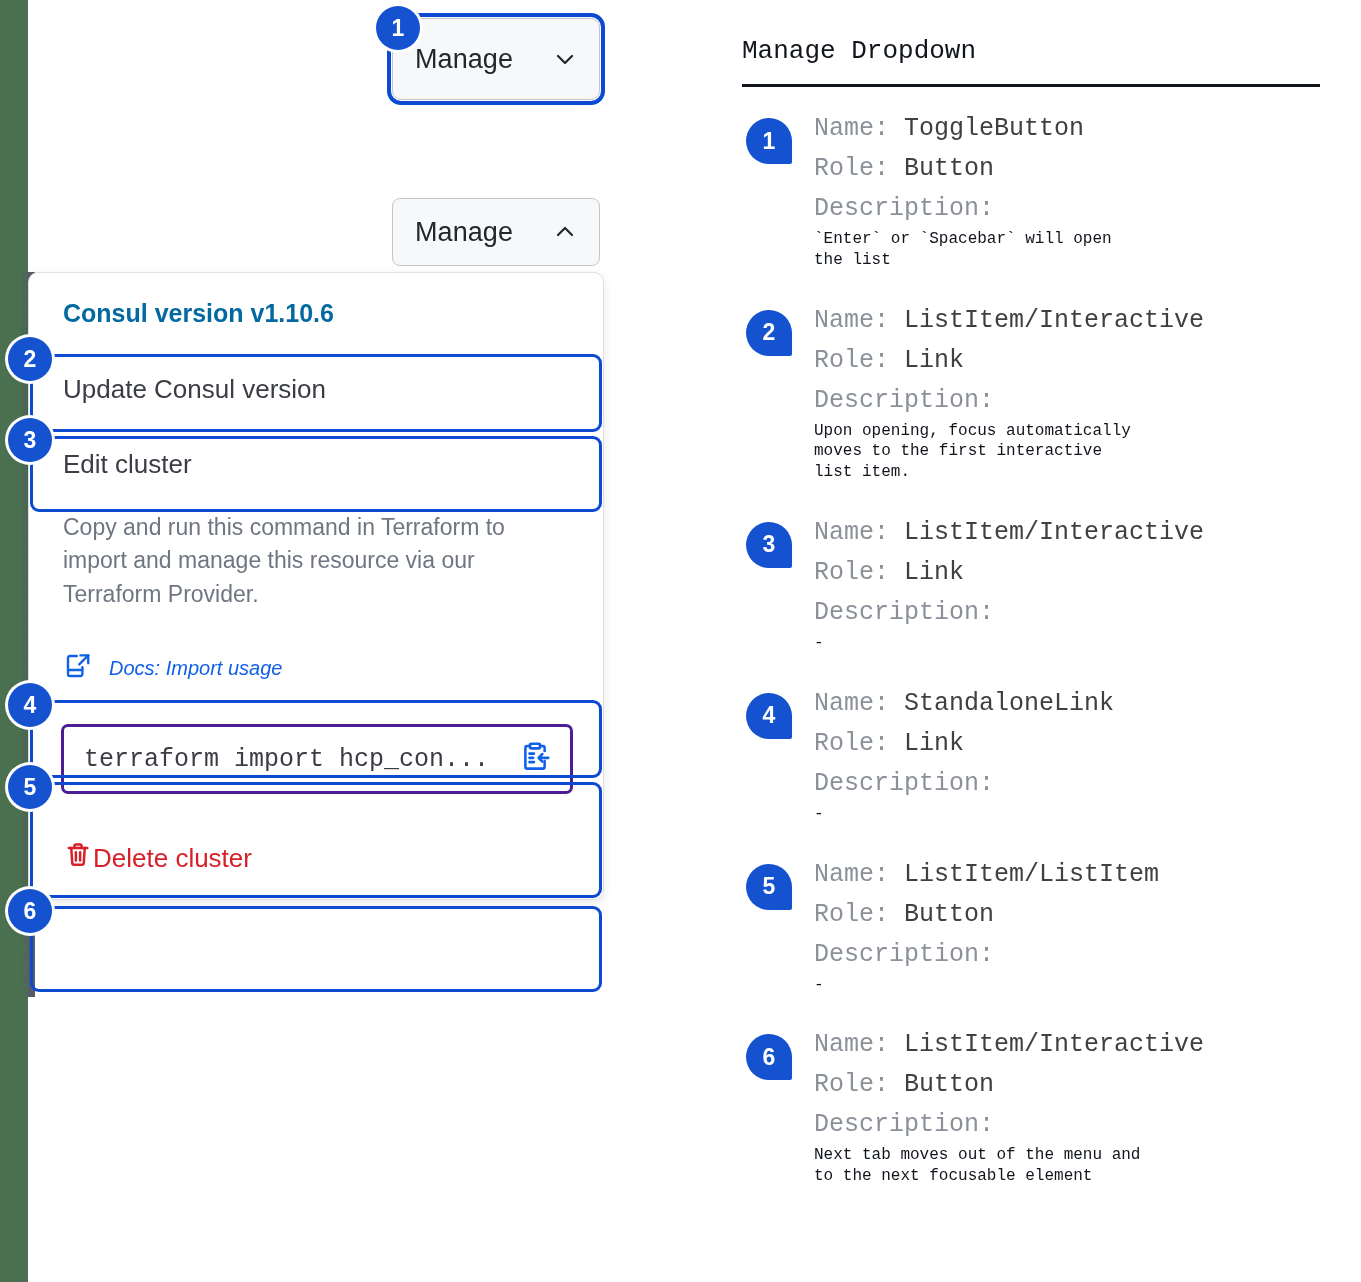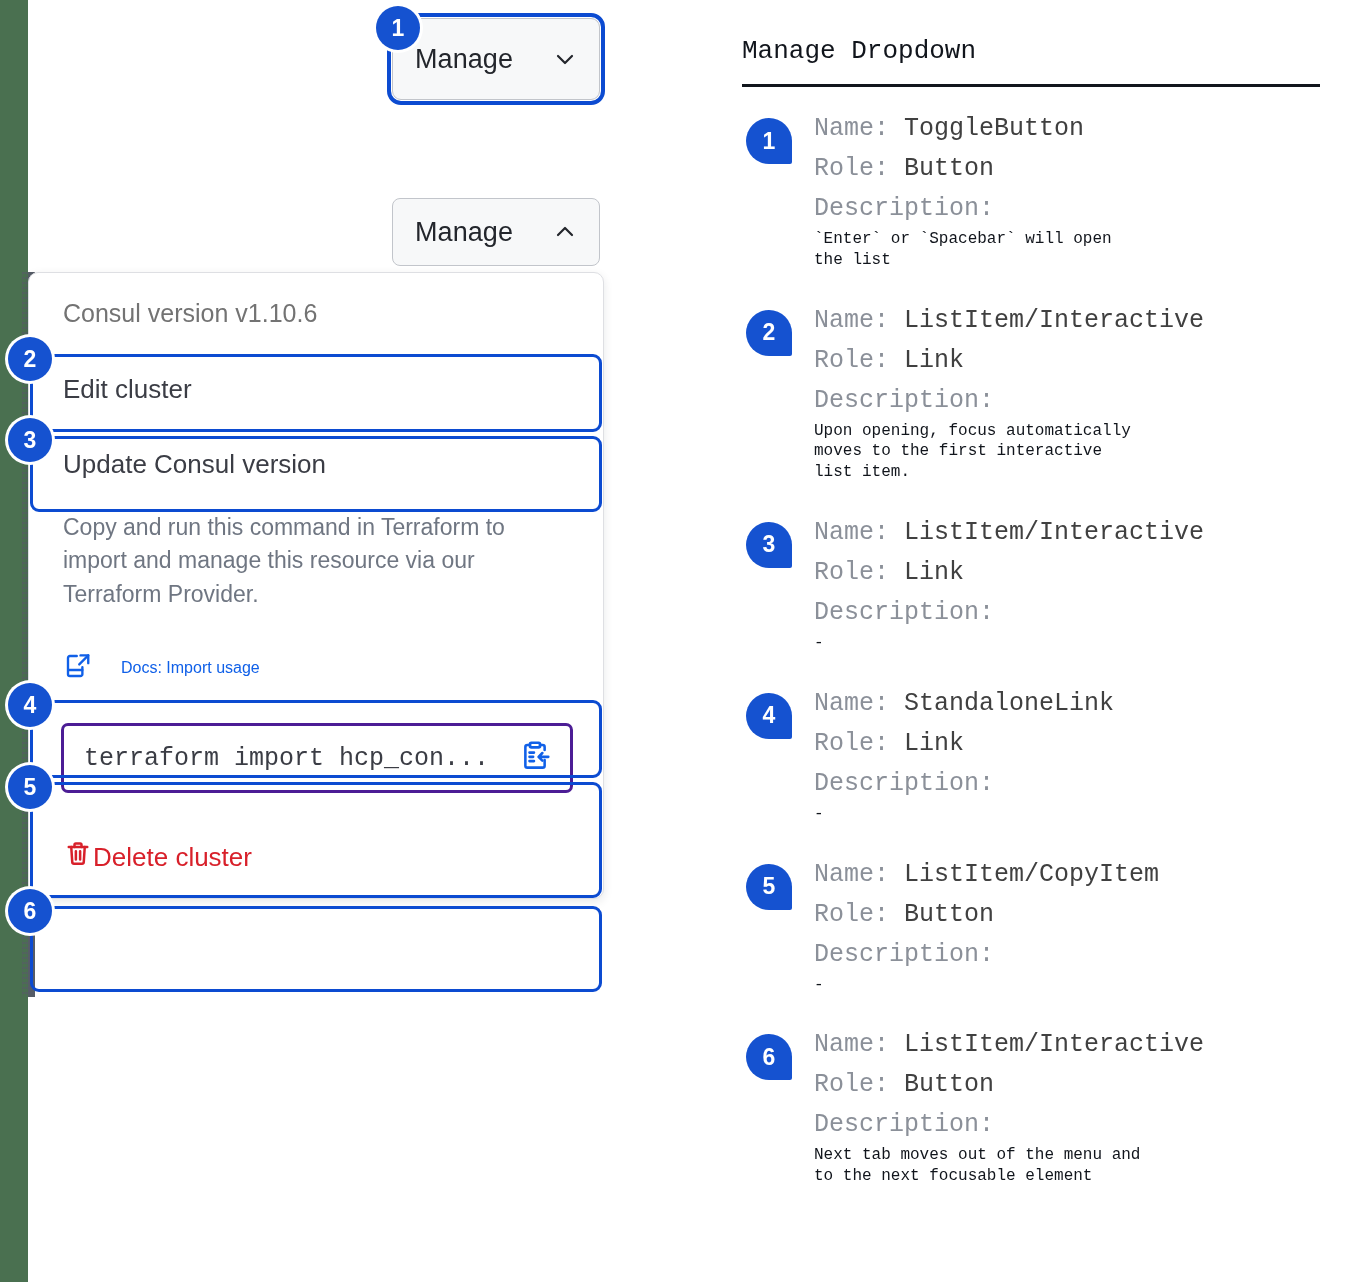--- a/index.html
+++ b/index.html
@@ -76,21 +76,21 @@
   .dropdown {
     position: absolute;
     left: 28px; top: 272px;
     width: 576px;
     background: #ffffff;
     border: 1px solid #dedfe3;
     border-radius: 10px;
     box-shadow: 0 3px 10px rgba(20,25,35,.10);
   }
   .dd-header {
-    font-size: 25px; font-weight: normal; color: #737373;
+    font-size: 25px; font-weight: bold; color: #0369a1;
     padding: 26px 0 24px 34px;
   }
   .dd-item {
     position: relative;
     font-size: 26px;
     color: #3b3d45;
     padding: 22px 0 22px 34px;
     cursor: pointer;
   }
   .dd-divider { height: 1px; background: #e4e5e9; margin: 8px 22px 0 22px; }
@@ -98,24 +98,25 @@
   .dd-section-title {
     font-size: 24px; font-weight: bold; color: #11151c;
     padding: 24px 0 10px 34px;
   }
   .dd-section-body {
     font-size: 23px; color: #6f7682; line-height: 1.45;
     padding: 0 34px 20px 34px;
   }
 
   .dd-link {
-    display: flex; align-items: center; gap: 28px;
-    font-size: 16px; color: #1060e8;
+    display: flex; align-items: center; gap: 16px;
+    font-size: 20px; color: #1060e8;
     padding: 20px 0 20px 34px;
     cursor: pointer;
+    font-style: italic;
   }
 
   .copy-row { padding: 18px 30px 24px 32px; }
   .copy-field {
     display: flex; align-items: center; justify-content: space-between;
     border: 3px solid #4c1d95;
     border-radius: 7px;
     background: #ffffff;
     height: 70px;
     padding: 0 18px 0 20px;
@@ -216,23 +217,23 @@
       <svg width="24" height="24" viewBox="0 0 24 24" fill="none">
         <path d="M5 15l7-7 7 7" stroke="#23262c" stroke-width="2.2" stroke-linecap="round" stroke-linejoin="round"></path>
       </svg>
     </span>
   </div>
 
   <div class="dropdown">
 
     <div class="dd-header">Consul version v1.10.6</div>
 
+    <div class="dd-item">Update Consul version</div>
+
     <div class="dd-item">Edit cluster</div>
-
-    <div class="dd-item">Update Consul version</div>
 
     <div class="dd-divider"></div>
 
     <div class="dd-section-body">Copy and run this command in Terraform to import and manage this resource via our Terraform Provider.</div>
 
     <div class="dd-link">
       <span>
         <svg width="30" height="30" viewBox="0 0 24 24" fill="none">
           <path d="M11 4H5.5A1.5 1.5 0 0 0 4 5.5v13A1.5 1.5 0 0 0 5.5 20H14a1.5 1.5 0 0 0 1.5-1.5V13" stroke="#1060e8" stroke-width="1.9" stroke-linecap="round" stroke-linejoin="round"></path>
           <path d="M4.4 15.2h11" stroke="#1060e8" stroke-width="1.9" stroke-linecap="round"></path>
@@ -315,21 +316,21 @@
       </div>
       <div class="anno">
         <div class="badge-pin">4</div>
         <div class="anno-line"><span class="anno-key">Name:</span><span class="anno-val"> StandaloneLink</span></div>
         <div class="anno-line"><span class="anno-key">Role:</span><span class="anno-val"> Link</span></div>
         <div class="anno-line"><span class="anno-key">Description:</span></div>
         <div class="anno-desc">-</div>
       </div>
       <div class="anno">
         <div class="badge-pin">5</div>
-        <div class="anno-line"><span class="anno-key">Name:</span><span class="anno-val"> ListItem/CopyItem</span></div>
+        <div class="anno-line"><span class="anno-key">Name:</span><span class="anno-val"> ListItem/ListItem</span></div>
         <div class="anno-line"><span class="anno-key">Role:</span><span class="anno-val"> Button</span></div>
         <div class="anno-line"><span class="anno-key">Description:</span></div>
         <div class="anno-desc">-</div>
       </div>
       <div class="anno">
         <div class="badge-pin">6</div>
         <div class="anno-line"><span class="anno-key">Name:</span><span class="anno-val"> ListItem/Interactive</span></div>
         <div class="anno-line"><span class="anno-key">Role:</span><span class="anno-val"> Button</span></div>
         <div class="anno-line"><span class="anno-key">Description:</span></div>
         <div class="anno-desc">Next tab moves out of the menu and

